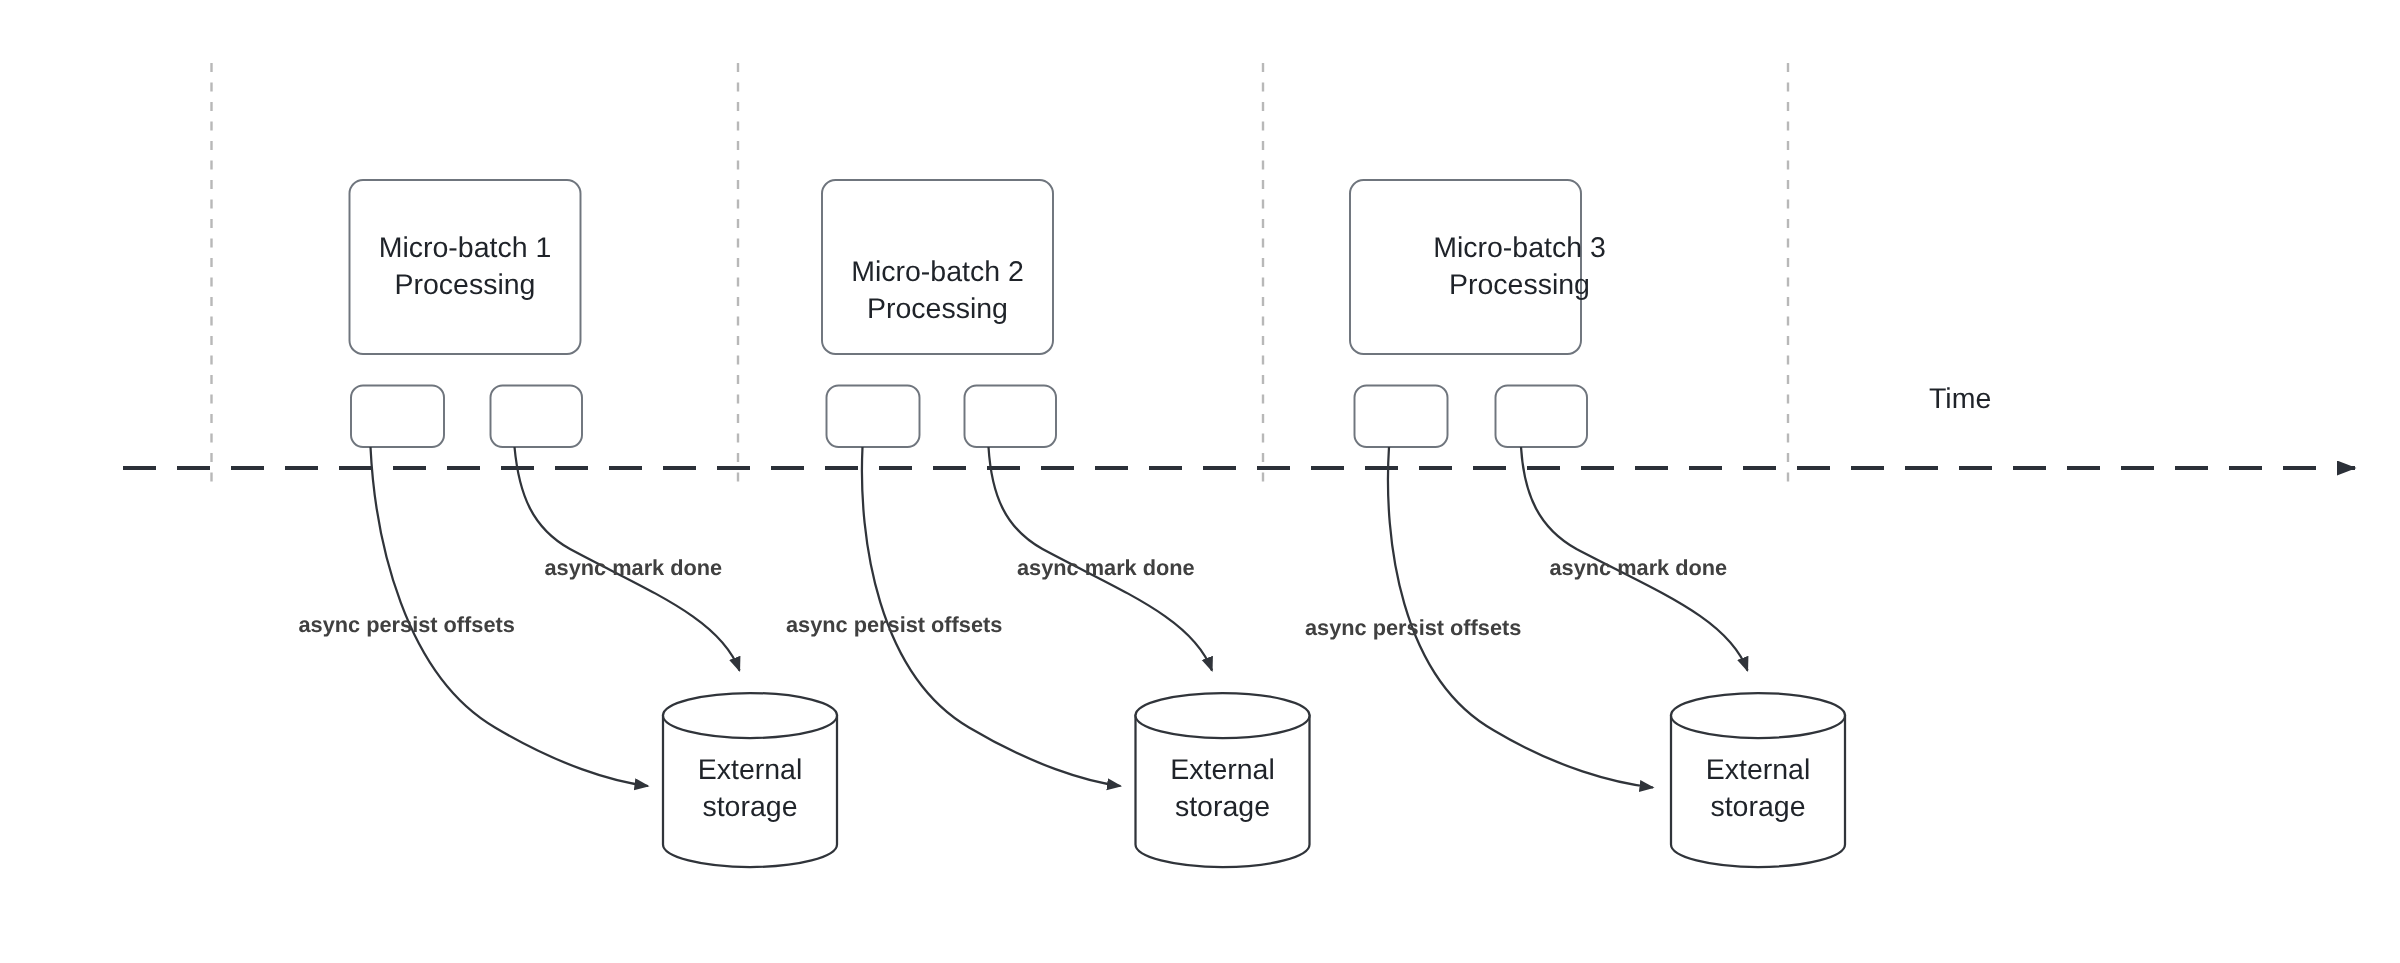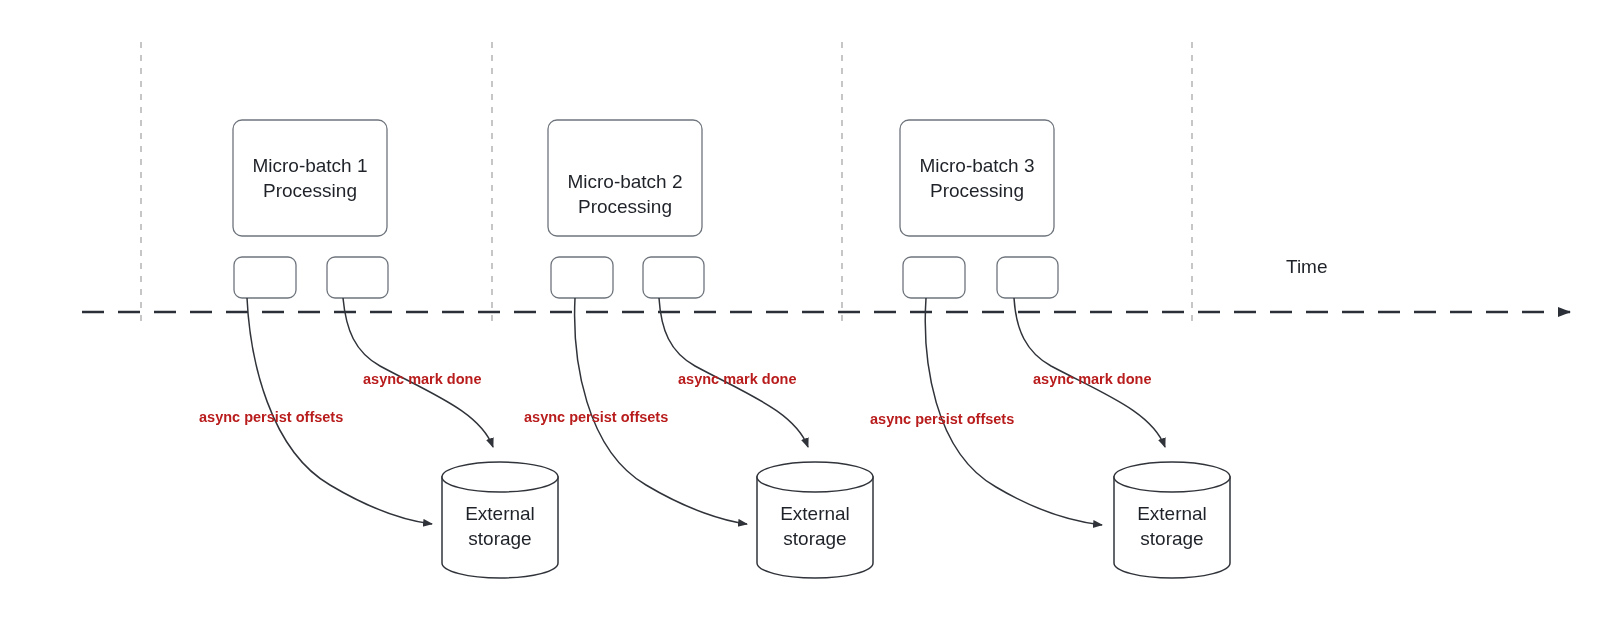--- a/index.html
+++ b/index.html
@@ -36,21 +36,21 @@
     text-align: center;
     color: #1f2329;
     font-family: "Liberation Sans", sans-serif;
     font-size: 19px;
     line-height: 25px;
     white-space: pre-line;
     pointer-events: none;
   }
   .edge-label {
     position: absolute;
-    color: #b91c1c;
+    color: #404040;
     font-family: "Liberation Sans", sans-serif;
     font-size: 14.5px;
     font-weight: bold;
     line-height: 17px;
     white-space: nowrap;
   }
   .axis-label {
     position: absolute;
     color: #1f2329;
     font-family: "Liberation Sans", sans-serif;
@@ -130,21 +130,21 @@
   <div class="edge-label" style="left:199px; top:409px;">async persist offsets</div>
   <div class="edge-label" style="left:363px; top:371px;">async mark done</div>
 
   <div class="node-text" style="left:548px; top:136px; width:154px; height:116px;">Micro-batch 2
 Processing</div>
   <div class="node-text" style="left:757px; top:488px; width:116px; height:76px;">External
 storage</div>
   <div class="edge-label" style="left:524px; top:409px;">async persist offsets</div>
   <div class="edge-label" style="left:678px; top:371px;">async mark done</div>
 
-  <div class="node-text" style="left:900px; top:120px; width:154px; height:116px;">Micro-batch 3
+  <div class="node-text" style="left:900px; top:120px; width:154px; height:116px;padding-left:36px;">Micro-batch 3
 Processing</div>
   <div class="node-text" style="left:1114px; top:488px; width:116px; height:76px;">External
 storage</div>
   <div class="edge-label" style="left:870px; top:411px;">async persist offsets</div>
   <div class="edge-label" style="left:1033px; top:371px;">async mark done</div>
 
   <div class="axis-label" style="left:1286px; top:255px;">Time</div>
 
 </div>
 

